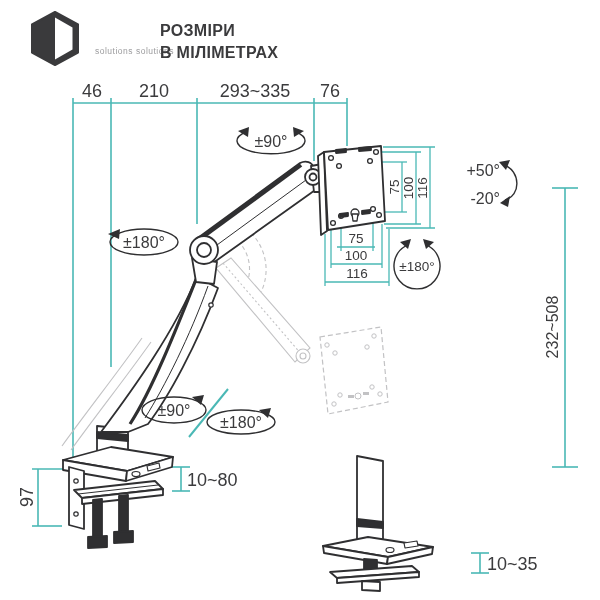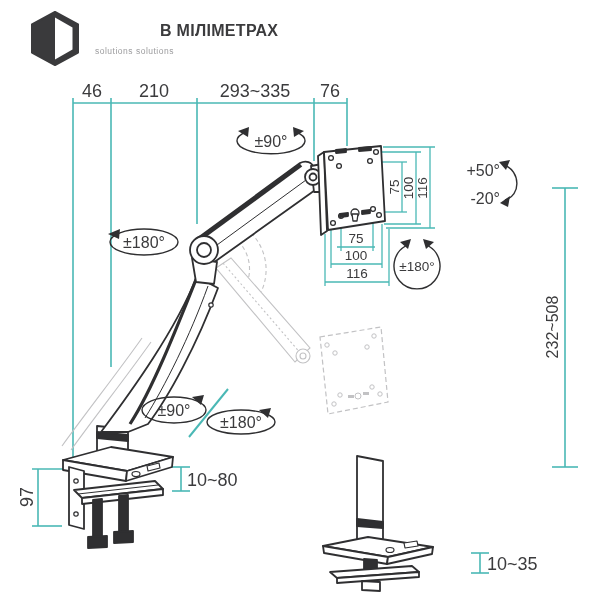--- a/index.html
+++ b/index.html
@@ -23,20 +23,21 @@
 <div class="stage">
 
   <div class="logo">
     <svg width="50" height="56" viewBox="0 0 50 56">
       <polygon points="25,1 48,13.5 48,41.5 25,54 2,41.5 2,13.5" fill="#3A3A3C" stroke="#3A3A3C" stroke-width="2" stroke-linejoin="round"></polygon>
       <polygon points="25,6.5 42.5,16.5 42.5,38.5 25,48.5" fill="#ffffff"></polygon>
     </svg>
   </div>
   <div class="tagline">solutions solutions</div>
   <div class="doc-title">
+    <div>РОЗМІРИ</div>
     <div>В МІЛІМЕТРАХ</div>
   </div>
 
   <svg width="600" height="600" viewBox="0 0 600 600" style="position:absolute;left:0;top:0;">
 
     <g stroke="#4AB8B5" stroke-width="1.6" fill="none">
 
       <path d="M73,103 L347,103"></path>
       <path d="M73,98 L73,108"></path>
         <path d="M111,98 L111,108"></path>

